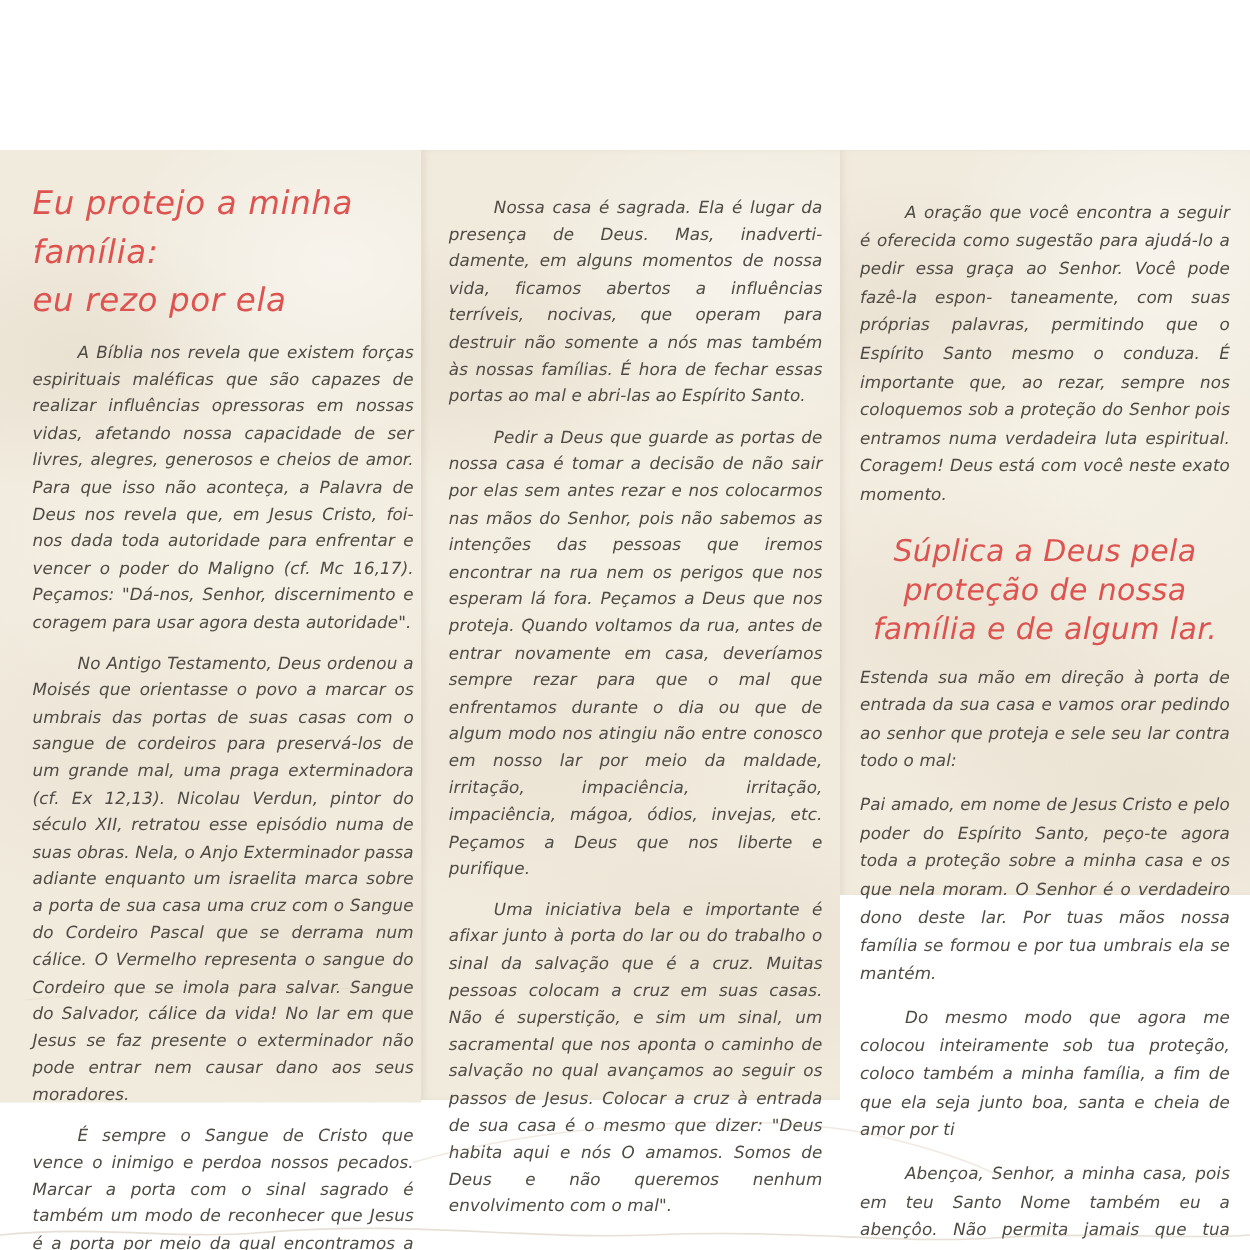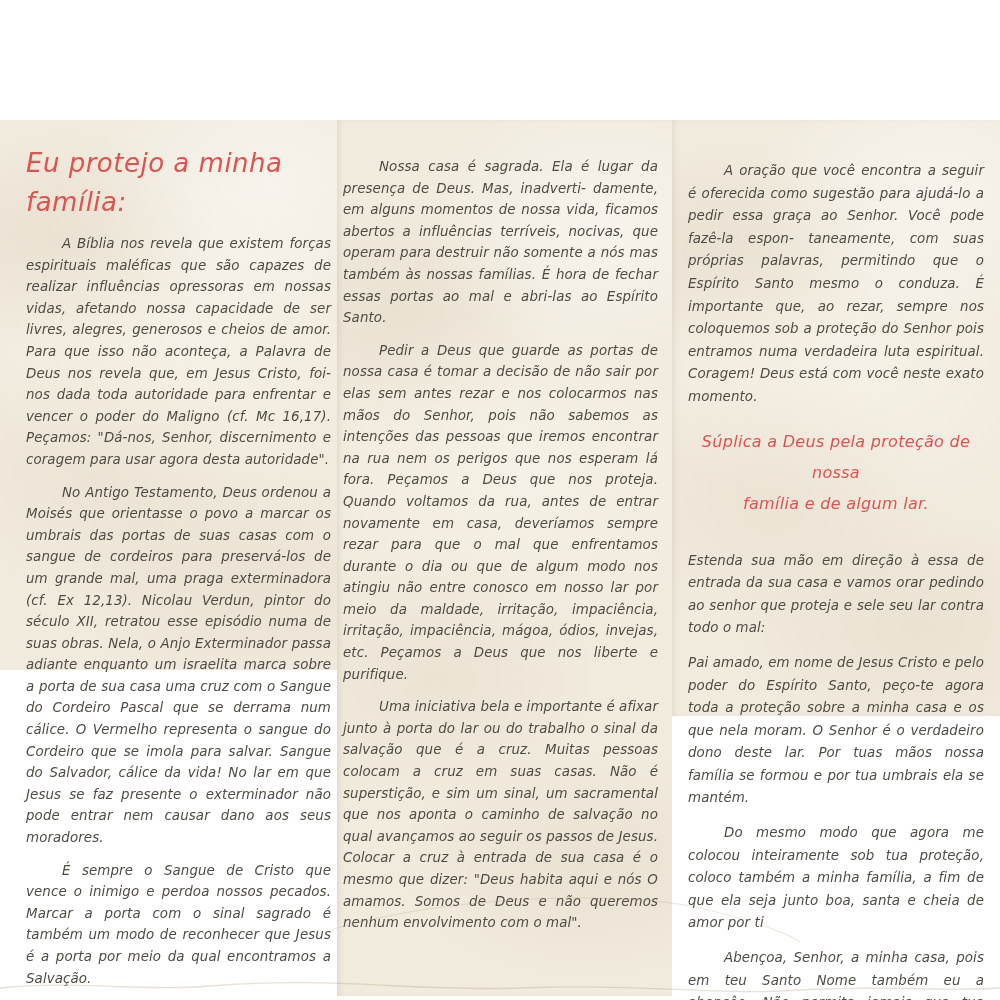--- a/index.html
+++ b/index.html
@@ -20,46 +20,46 @@
   .panel {
     position: relative;
     background:
       radial-gradient(ellipse 220px 160px at 18% 22%, rgba(201,186,160,0.20), transparent 70%),
       radial-gradient(ellipse 260px 200px at 80% 12%, rgba(255,255,255,0.45), transparent 70%),
       radial-gradient(ellipse 240px 190px at 30% 64%, rgba(205,190,163,0.16), transparent 70%),
       radial-gradient(ellipse 280px 170px at 75% 85%, rgba(201,184,156,0.18), transparent 70%),
       radial-gradient(ellipse 300px 220px at 55% 40%, rgba(255,252,244,0.35), transparent 75%),
       #f1ebde;
   }
-  .panel-1 { width: 337px; height: 550px; padding: 24px 6px 0 26px; }
-  .panel-2 { width: 335px; height: 876px; padding: 36px 14px 0 6px;
+  .panel-1 { width: 337px; height: 762px; padding: 24px 6px 0 26px; }
+  .panel-2 { width: 335px; height: 760px; padding: 36px 14px 0 22px;
              box-shadow: inset 4px 0 7px -3px rgba(122,102,78,0.18); }
   .panel-3 { width: 328px; height: 596px; padding: 40px 16px 18px 16px;
              box-shadow: inset 4px 0 7px -3px rgba(122,102,78,0.15); }
 
   .heading-main {
     color: #dd5350;
     font-size: 26px;
     line-height: 39px;
     font-style: italic;
     font-weight: normal;
     letter-spacing: 0.5px;
     margin-bottom: 11px;
   }
   .heading-main span { display: block; }
 
   .heading-sub {
     color: #dd5350;
-    font-size: 16px;
+    font-size: 24px;
     line-height: 31px;
     font-style: italic;
     font-weight: normal;
     text-align: center;
     letter-spacing: 0.3px;
-    margin: 17px 0 31px 0;
+    margin: 17px 0 13px 0;
   }
   .heading-sub span { display: block; }
 
   p.body {
     color: #4f4b44;
     font-size: 13.4px;
     line-height: 21.6px;
     font-style: italic;
     text-align: justify;
     letter-spacing: 0.1px;
@@ -72,39 +72,40 @@
 </style>
 </head>
 <body>
 
 <div class="canvas">
   <div class="paper">
 
     <section class="panel panel-1">
       <h1 class="heading-main">
         <span>Eu protejo a minha família:</span>
+        <span>eu rezo por ela</span>
       </h1>
       <p class="body indent">A Bíblia nos revela que existem forças espirituais maléficas que são capazes de realizar influências opressoras em nossas vidas, afetando nossa capacidade de ser livres, alegres, generosos e cheios de amor. Para que isso não aconteça, a Palavra de Deus nos revela que, em Jesus Cristo, foi-nos dada toda autoridade para enfrentar e vencer o poder do Maligno (cf. Mc 16,17). Peçamos: "Dá-nos, Senhor, discernimento e coragem para usar agora desta autoridade".</p>
       <p class="body indent">No Antigo Testamento, Deus ordenou a Moisés que orientasse o povo a marcar os umbrais das portas de suas casas com o sangue de cordeiros para preservá-los de um grande mal, uma praga exterminadora (cf. Ex 12,13). Nicolau Verdun, pintor do século XII, retratou esse episódio numa de suas obras. Nela, o Anjo Exterminador  passa adiante enquanto um israelita marca sobre a porta de sua casa uma cruz com o Sangue do Cordeiro Pascal que se derrama num cálice. O Vermelho representa o sangue do Cordeiro que se imola para salvar. Sangue do Salvador, cálice da vida! No lar em que Jesus se faz presente o exterminador não pode entrar nem causar dano aos seus moradores.</p>
       <p class="body indent">É sempre o Sangue de Cristo que vence o inimigo e perdoa nossos pecados. Marcar a porta com o sinal sagrado é também um modo de reconhecer que Jesus é a porta por meio da qual encontramos a Salvação.</p>
     </section>
 
     <section class="panel panel-2">
       <p class="body indent">Nossa casa é sagrada. Ela é lugar da presença de Deus. Mas, inadverti- damente, em alguns momentos de nossa vida, ficamos abertos a influências terríveis, nocivas, que operam para destruir não somente a nós mas também às nossas famílias. É hora de fechar essas portas ao mal e abri-las ao Espírito Santo.</p>
       <p class="body indent">Pedir a Deus que guarde as portas de nossa casa é tomar a decisão de não sair  por elas sem antes rezar e nos colocarmos nas mãos do Senhor, pois não sabemos as intenções das pessoas que iremos encontrar na rua nem os perigos que nos esperam lá fora. Peçamos a Deus que nos proteja. Quando voltamos da rua, antes de entrar novamente em casa, deveríamos sempre rezar  para que o mal que enfrentamos durante o dia ou que de algum modo nos atingiu não entre conosco em nosso lar por meio da maldade, irritação, impaciência, irritação, impaciência, mágoa, ódios, invejas, etc. Peçamos a Deus que nos liberte e purifique.</p>
       <p class="body indent">Uma iniciativa  bela e importante é afixar junto à porta do  lar ou do trabalho o sinal da salvação que é a cruz. Muitas pessoas colocam a cruz em suas casas. Não é superstição, e sim um sinal, um sacramental que nos aponta o caminho de salvação no qual avançamos ao seguir os passos de Jesus. Colocar a cruz à entrada de sua casa é o mesmo que dizer: "Deus habita aqui e nós O amamos. Somos de Deus e não queremos nenhum envolvimento com o mal".</p>
     </section>
 
     <section class="panel panel-3">
       <p class="body indent">A oração que você encontra a seguir é oferecida como sugestão para ajudá-lo a pedir essa graça ao Senhor. Você pode fazê-la espon- taneamente, com suas próprias palavras, permitindo que o Espírito Santo mesmo o conduza. É importante que, ao rezar, sempre nos coloquemos sob a proteção do Senhor pois entramos numa verdadeira luta espiritual. Coragem! Deus está com você neste exato momento.</p>
       <h2 class="heading-sub">
         <span>Súplica a Deus pela proteção de nossa</span>
         <span>família e de algum lar.</span>
       </h2>
-      <p class="body">Estenda sua mão em direção à essa de entrada da sua casa e vamos orar pedindo ao senhor que proteja e sele seu lar contra todo o mal:</p>
+      <p class="body">Estenda sua mão em direção à porta de entrada da sua casa e vamos orar pedindo ao senhor que proteja e sele seu lar contra todo o mal:</p>
       <p class="body">Pai amado, em nome de Jesus Cristo e pelo poder do Espírito Santo, peço-te agora toda a proteção sobre a minha casa e os que nela moram. O Senhor é o verdadeiro dono deste lar. Por tuas mãos nossa família  se  formou e por tua umbrais ela se mantém.</p>
       <p class="body indent">Do mesmo modo que agora me colocou inteiramente sob tua proteção, coloco também a minha família, a fim de que ela seja junto boa, santa e cheia de amor por ti</p>
       <p class="body indent">Abençoa, Senhor, a minha casa, pois em teu Santo Nome também eu a abençôo. Não permita jamais que tua benção se aparte de nós por causa de meus pecados e de minha negligência.</p>
     </section>
 
     <svg class="creases" width="1000" height="768" viewBox="0 0 1000 768">
       <path d="M330,690 C 450,655 620,650 700,668 C 760,682 790,695 800,702" fill="none" stroke="#b49a77" stroke-width="1.2" opacity="0.22"></path>
       <path d="M0,748 C 80,740 140,752 210,746 C 330,736 420,752 520,748 C 640,743 720,756 800,750 C 880,745 950,752 1000,748" fill="none" stroke="#a88f6d" stroke-width="1.3" opacity="0.28"></path>
       <path d="M20,560 C 120,548 230,556 330,548" fill="none" stroke="#b49a77" stroke-width="1" opacity="0.12"></path>
     </svg>

